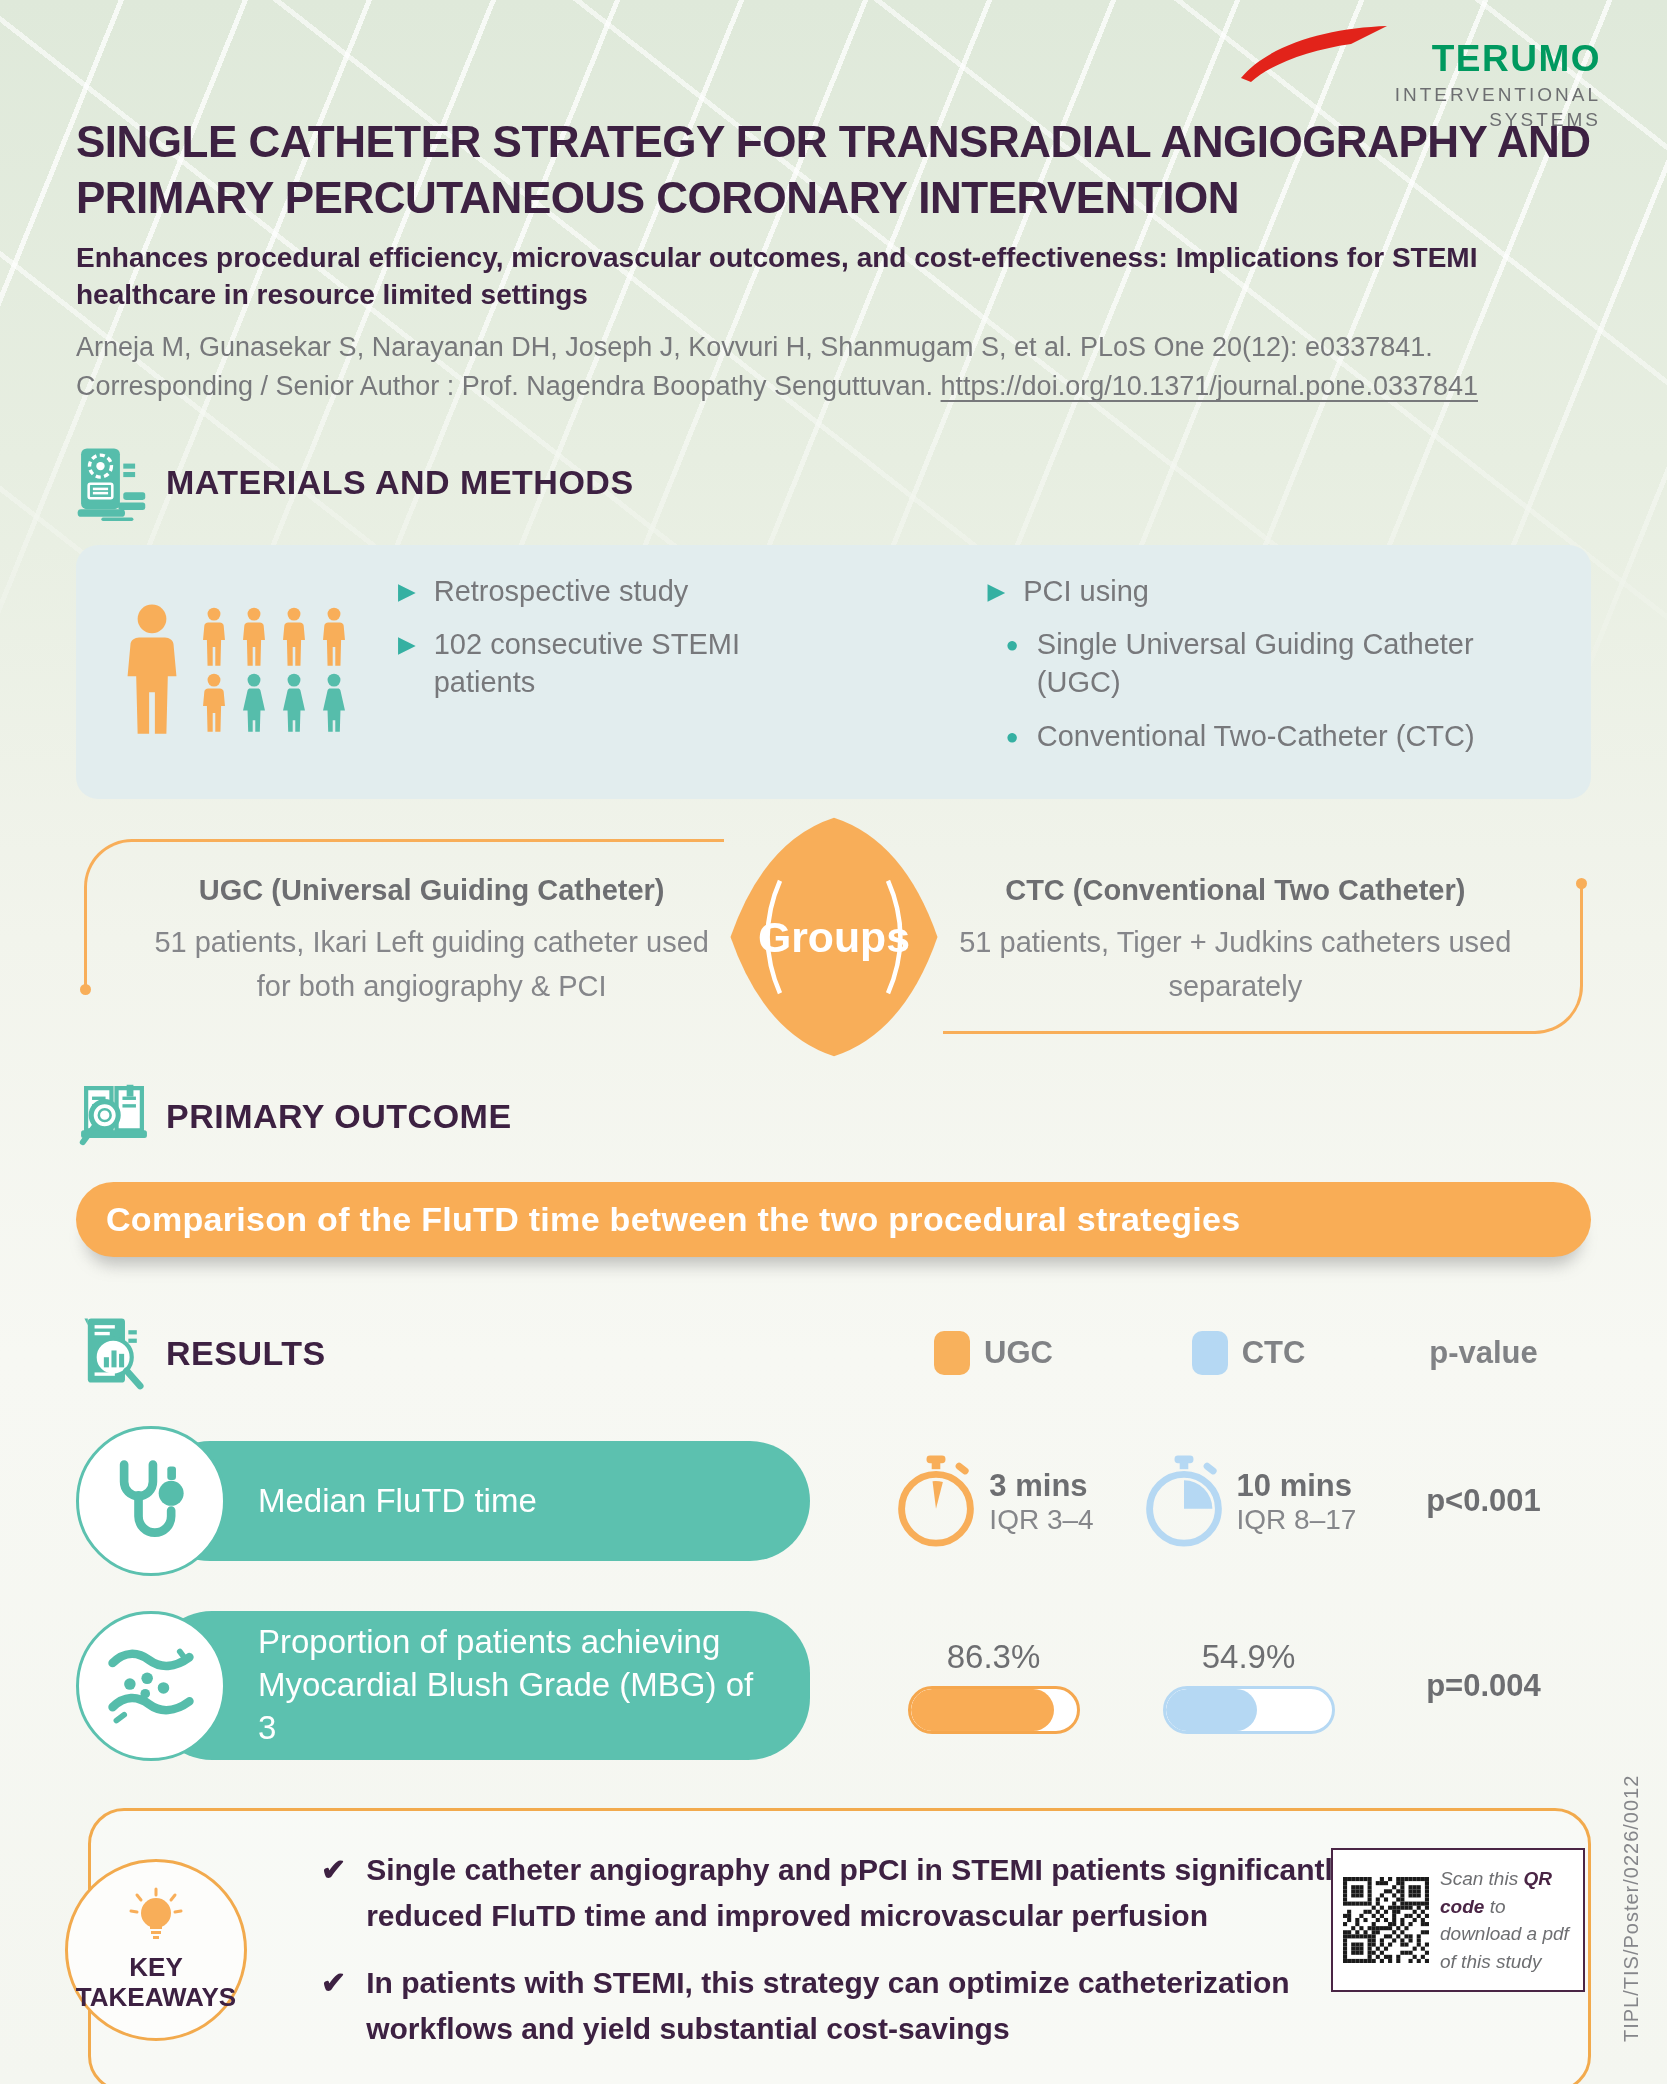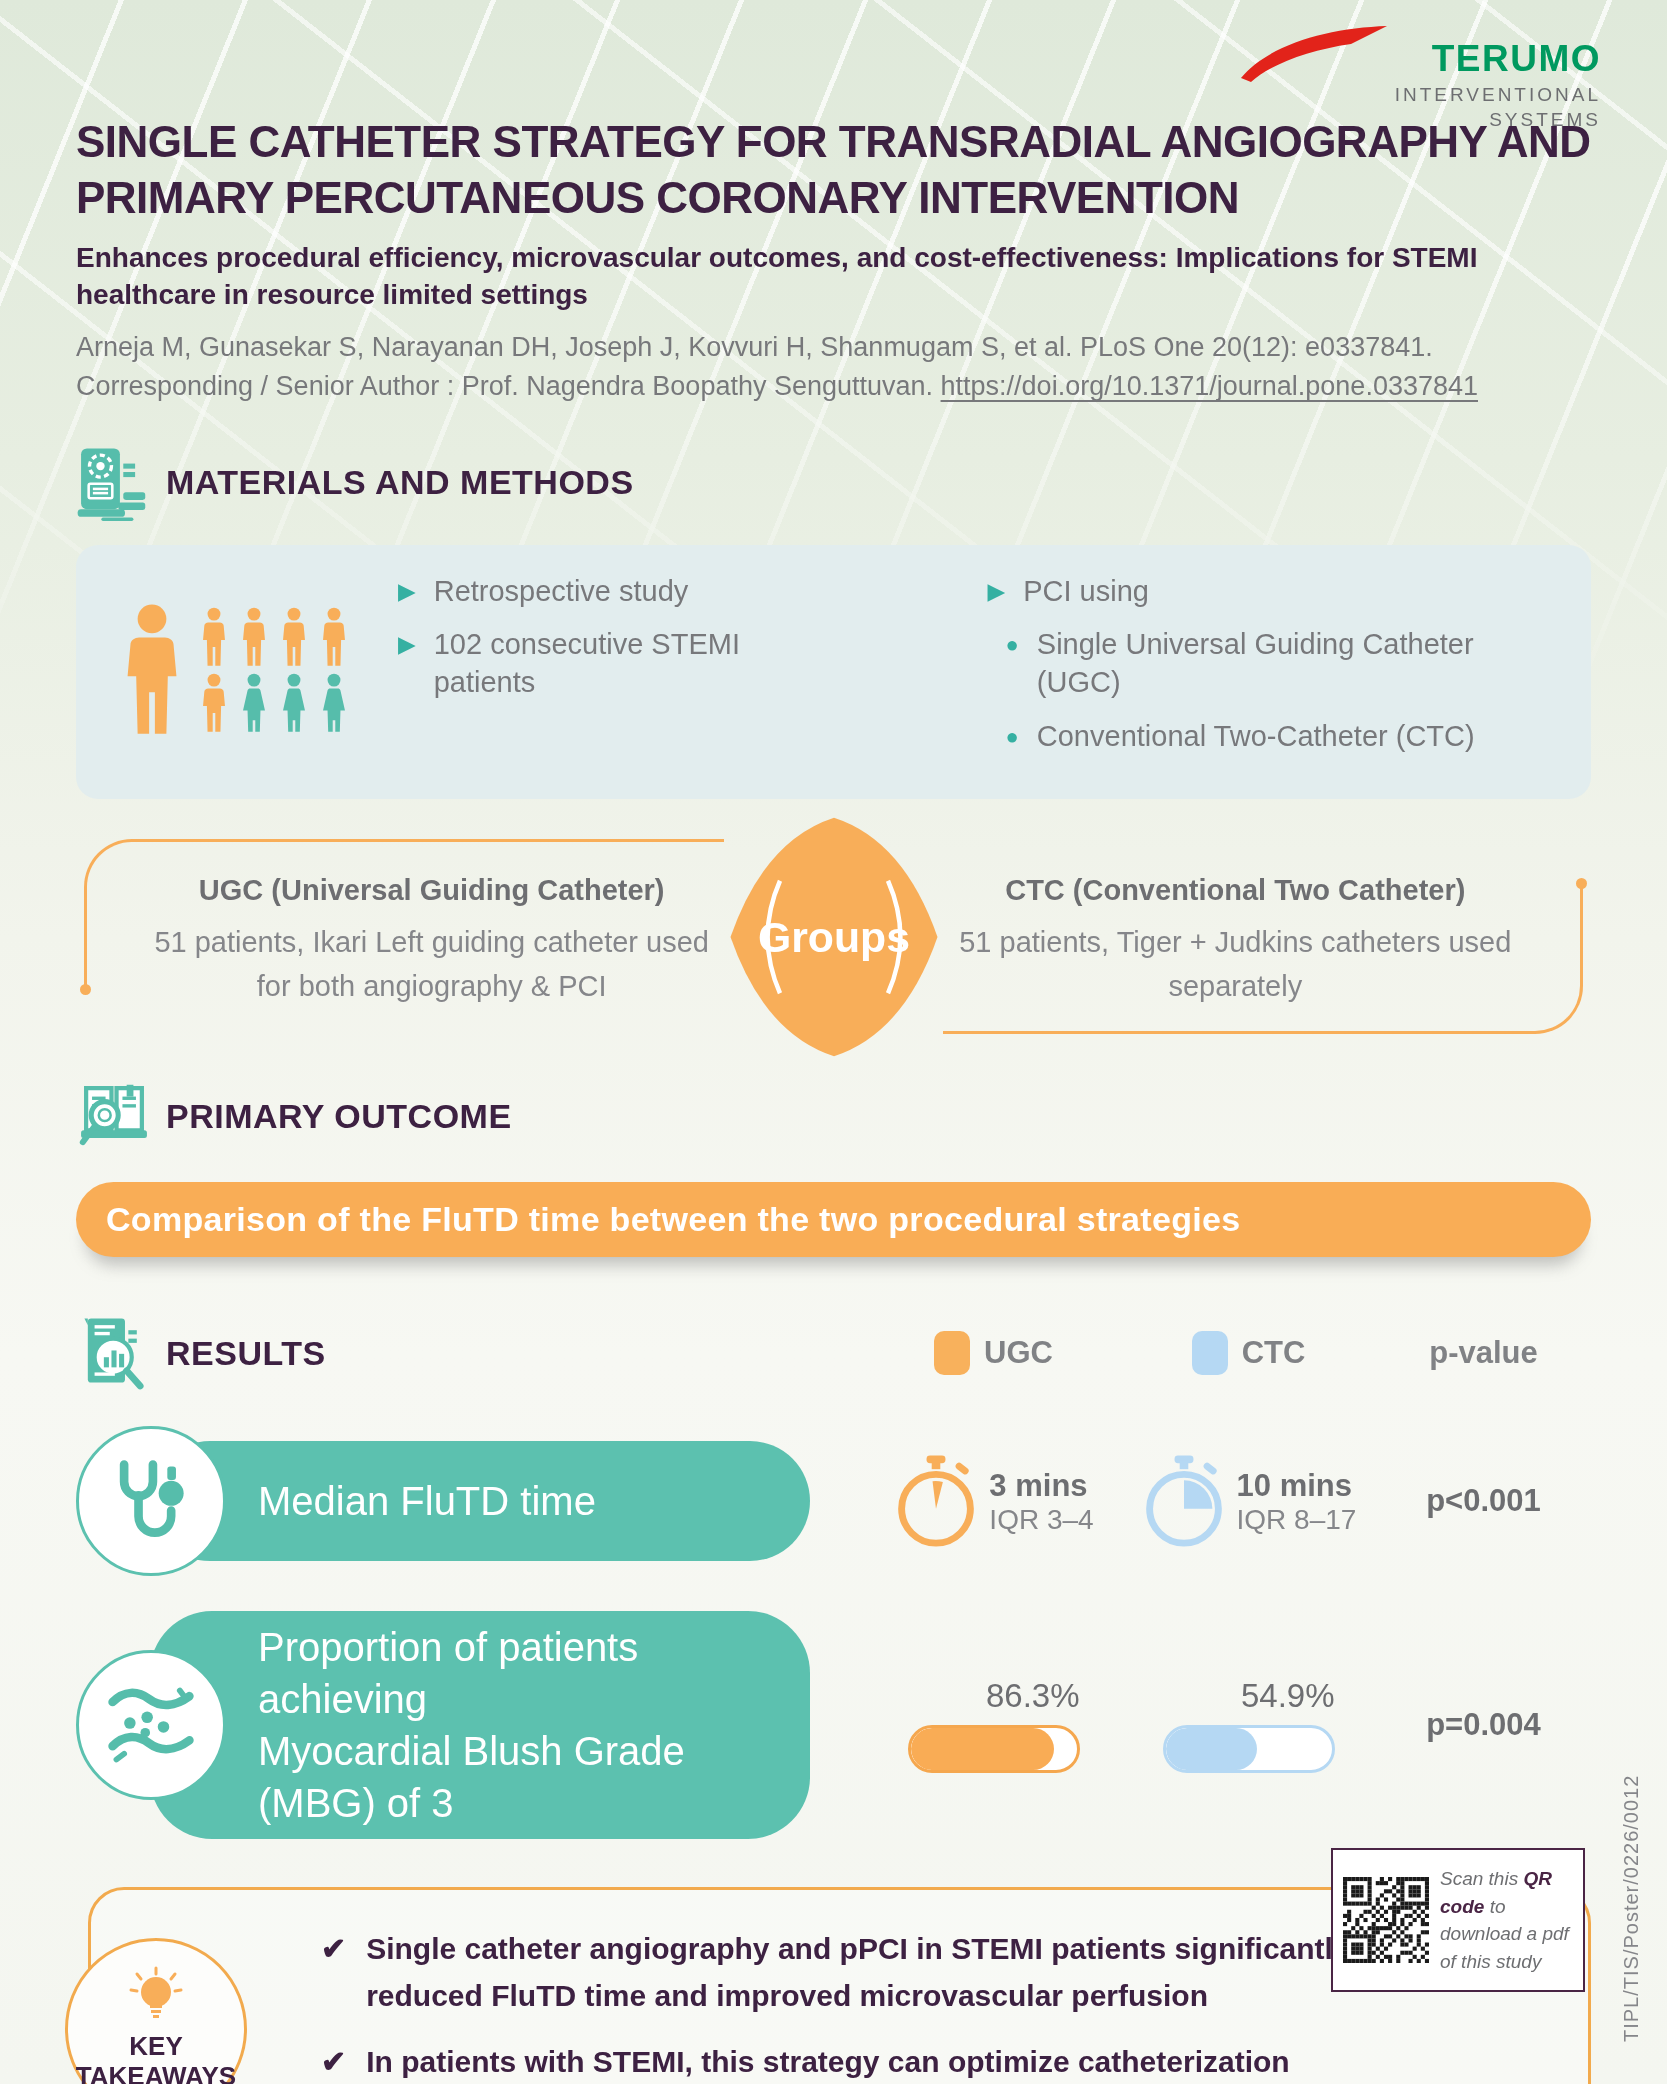--- a/index.html
+++ b/index.html
@@ -68,30 +68,30 @@
   .c-val{flex:0 0 255px;display:flex;justify-content:center;align-items:center;}
   .c-p{flex:0 0 215px;display:flex;justify-content:center;}
   .res-head{margin-top:58px;}
   .legend-item{display:flex;align-items:center;gap:14px;font-size:31px;font-weight:800;color:#808285;}
   .swatch{width:36px;height:44px;border-radius:10px;}
   .swatch.ugc{background:#f8b15c;} .swatch.ctc{background:#b5d8f3;}
   .pvalue-head{font-size:31px;font-weight:800;color:#808285;}
   .res-row{margin-top:50px;}
   .rbanner{position:relative;margin-left:74px;margin-right:56px;background:#5cc1af;color:#fff;
     border-radius:62px;min-height:120px;display:flex;flex-direction:column;justify-content:center;padding:10px 30px 10px 108px;}
-  .rbanner .rb-text{font-size:40px;line-height:1.3;}
+  .rbanner .rb-text{font-size:33px;line-height:1.3;}
   .ricon{position:absolute;left:-74px;top:50%;transform:translateY(-50%);width:150px;height:150px;border-radius:50%;
     background:#fff;border:3px solid #5cc1af;display:flex;align-items:center;justify-content:center;z-index:2;}
   .ricon svg{width:96px;height:96px;}
   .stopwatch-block{display:flex;align-items:center;gap:10px;}
   .sw{width:86px;height:98px;flex:0 0 auto;}
   .sw-val{font-size:31px;font-weight:800;color:#6d6e71;line-height:1.2;}
   .sw-sub{font-size:28px;color:#85868a;}
   .pcell{font-size:31px;font-weight:800;color:#6d6e71;}
-  .pct-block{display:flex;flex-direction:column;align-items:flex-end;gap:10px;}
+  .pct-block{display:flex;flex-direction:column;align-items:center;gap:10px;}
   .pct-val{font-size:33px;color:#6d6e71;}
   .pill{position:relative;width:172px;height:48px;background:#fff;border-radius:26px;overflow:hidden;}
   .pill.o{border:3px solid #f5a74e;} .pill.b{border:3px solid #b5d8f3;}
   .pill-fill{position:absolute;left:0;top:0;bottom:0;border-radius:24px;}
   .pill.o .pill-fill{background:#f9ac55;} .pill.b .pill-fill{background:#b5d8f3;}
   
   .takeaways{position:relative;margin-top:48px;margin-left:12px;border:3px solid #f2aa4d;border-radius:36px;
     padding:36px 190px 36px 230px;min-height:215px;background:rgba(255,255,255,.35);}
   .tk-circle{position:absolute;left:-26px;top:50%;transform:translateY(-50%);width:182px;height:182px;border-radius:50%;
     background:#fdfdfb;border:3px solid #f2aa4d;display:flex;flex-direction:column;align-items:center;justify-content:center;gap:4px;}

